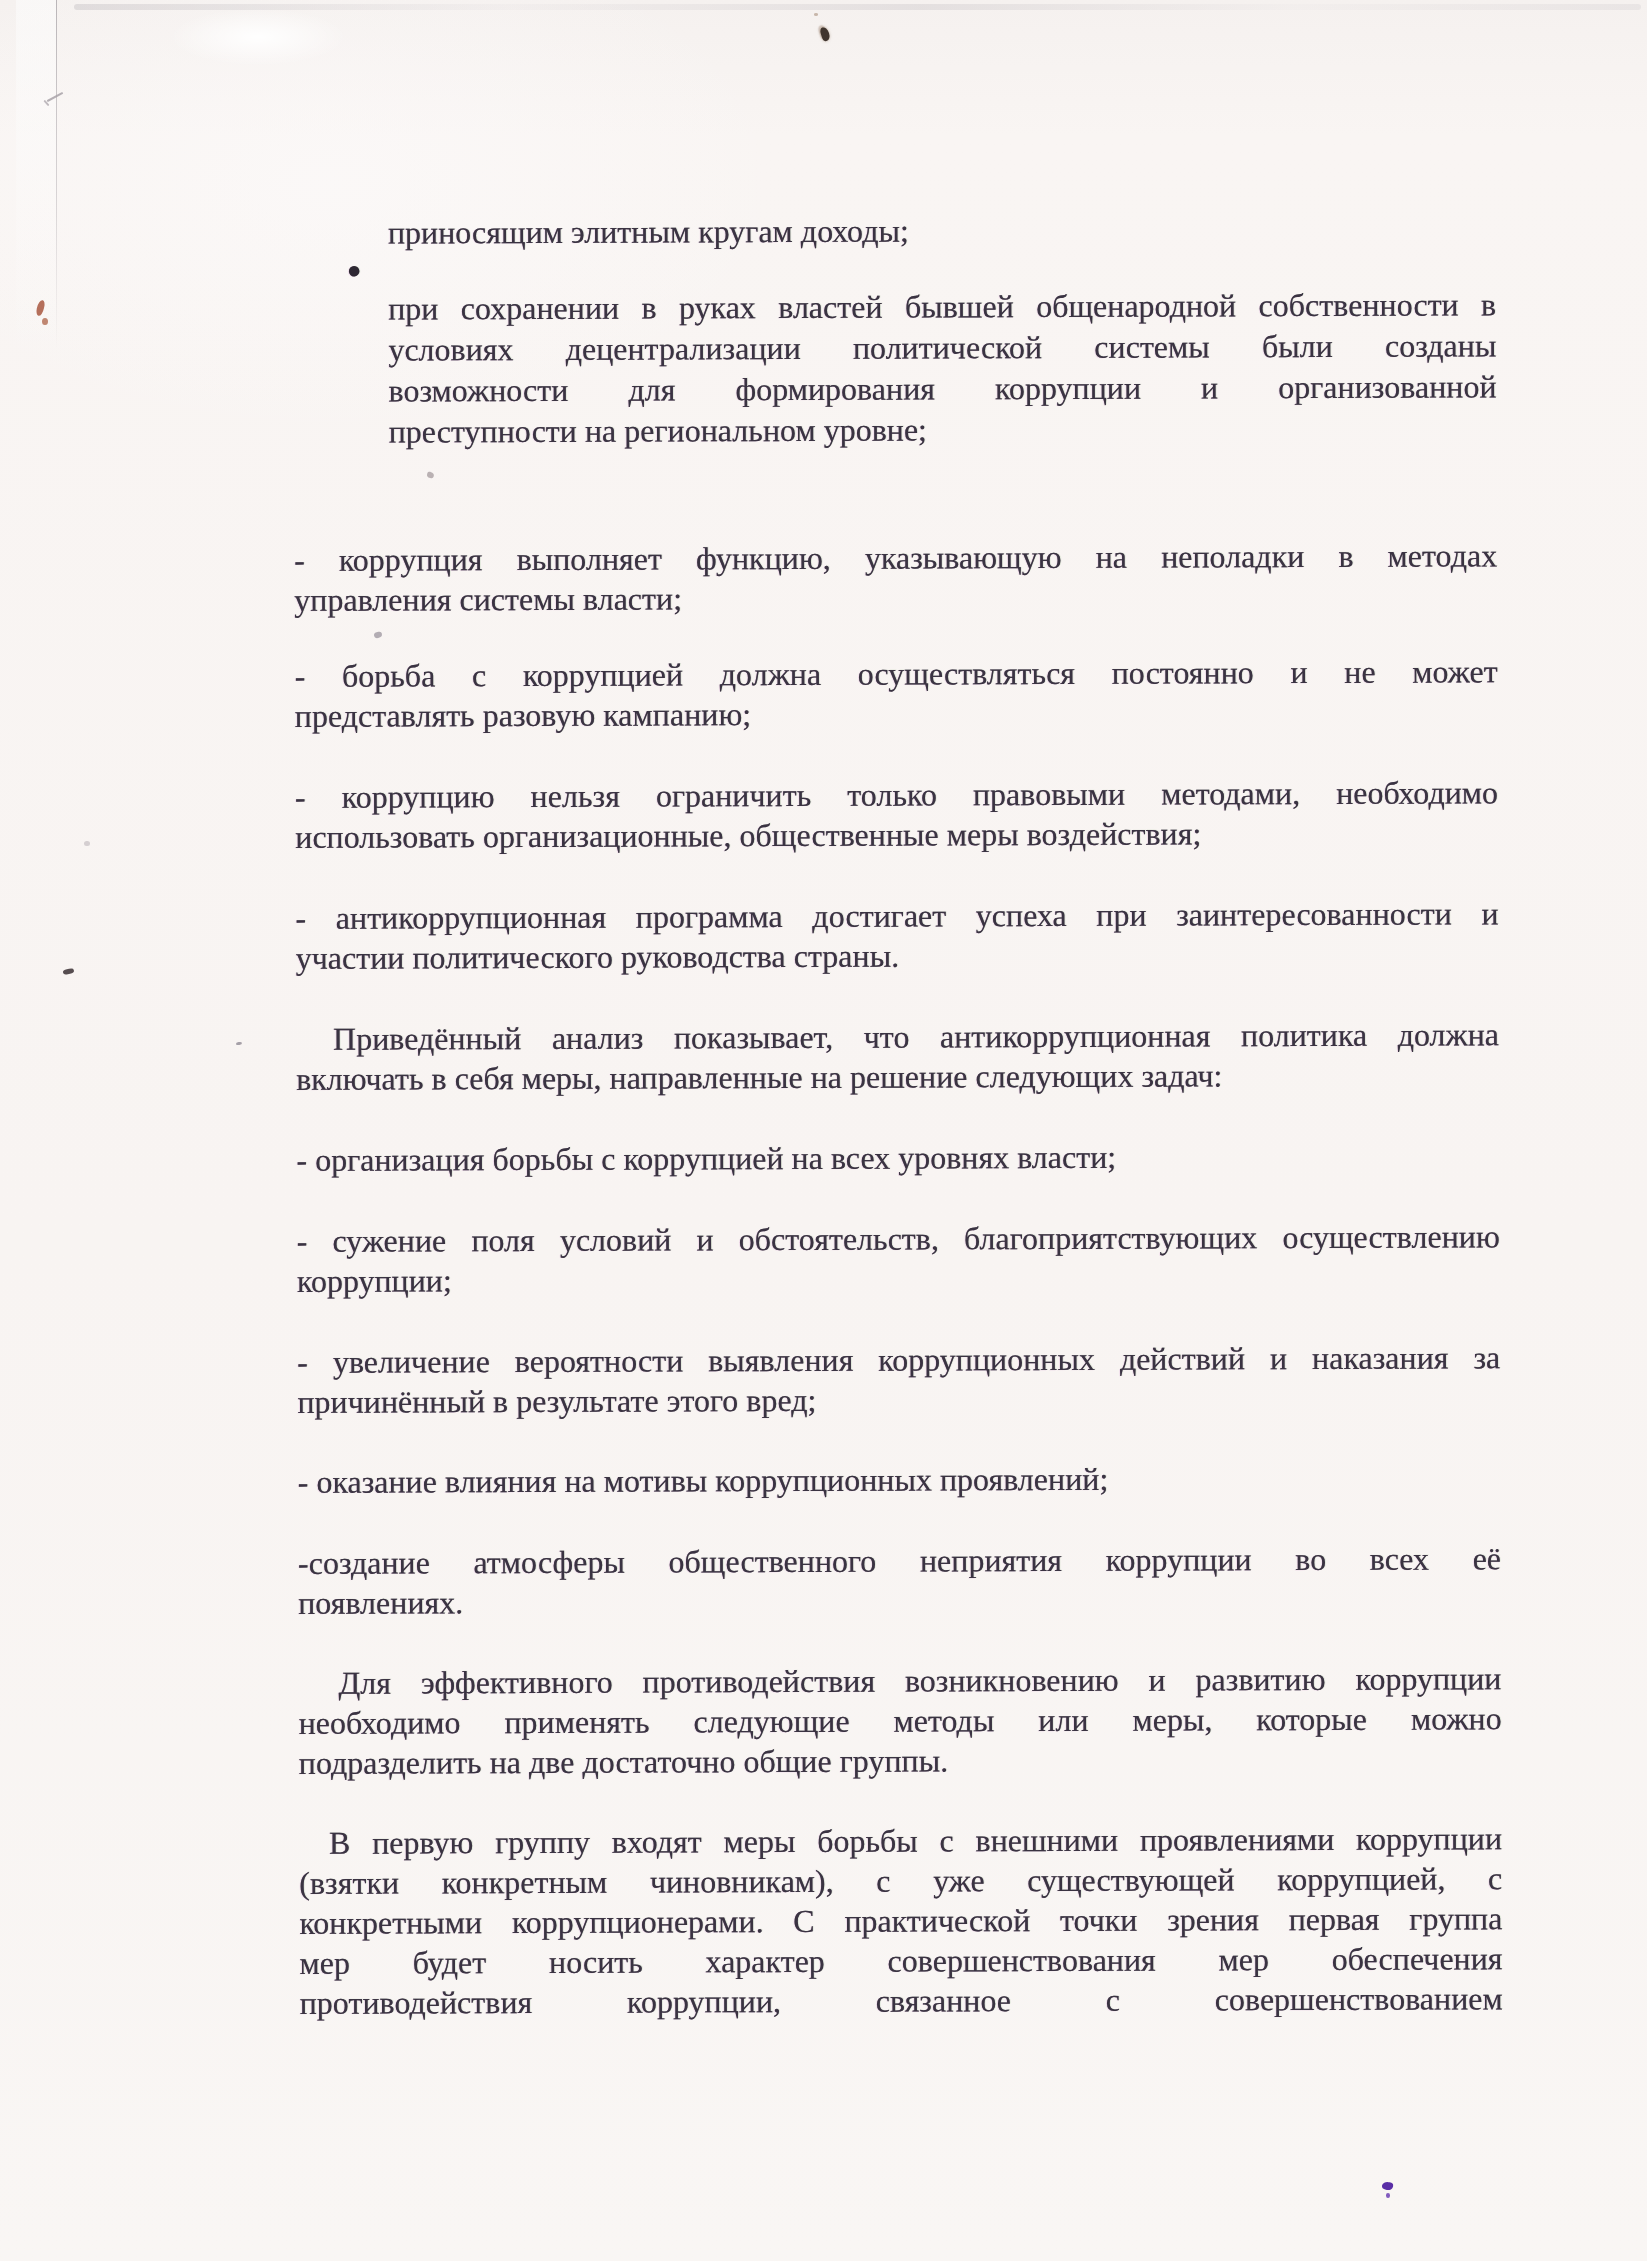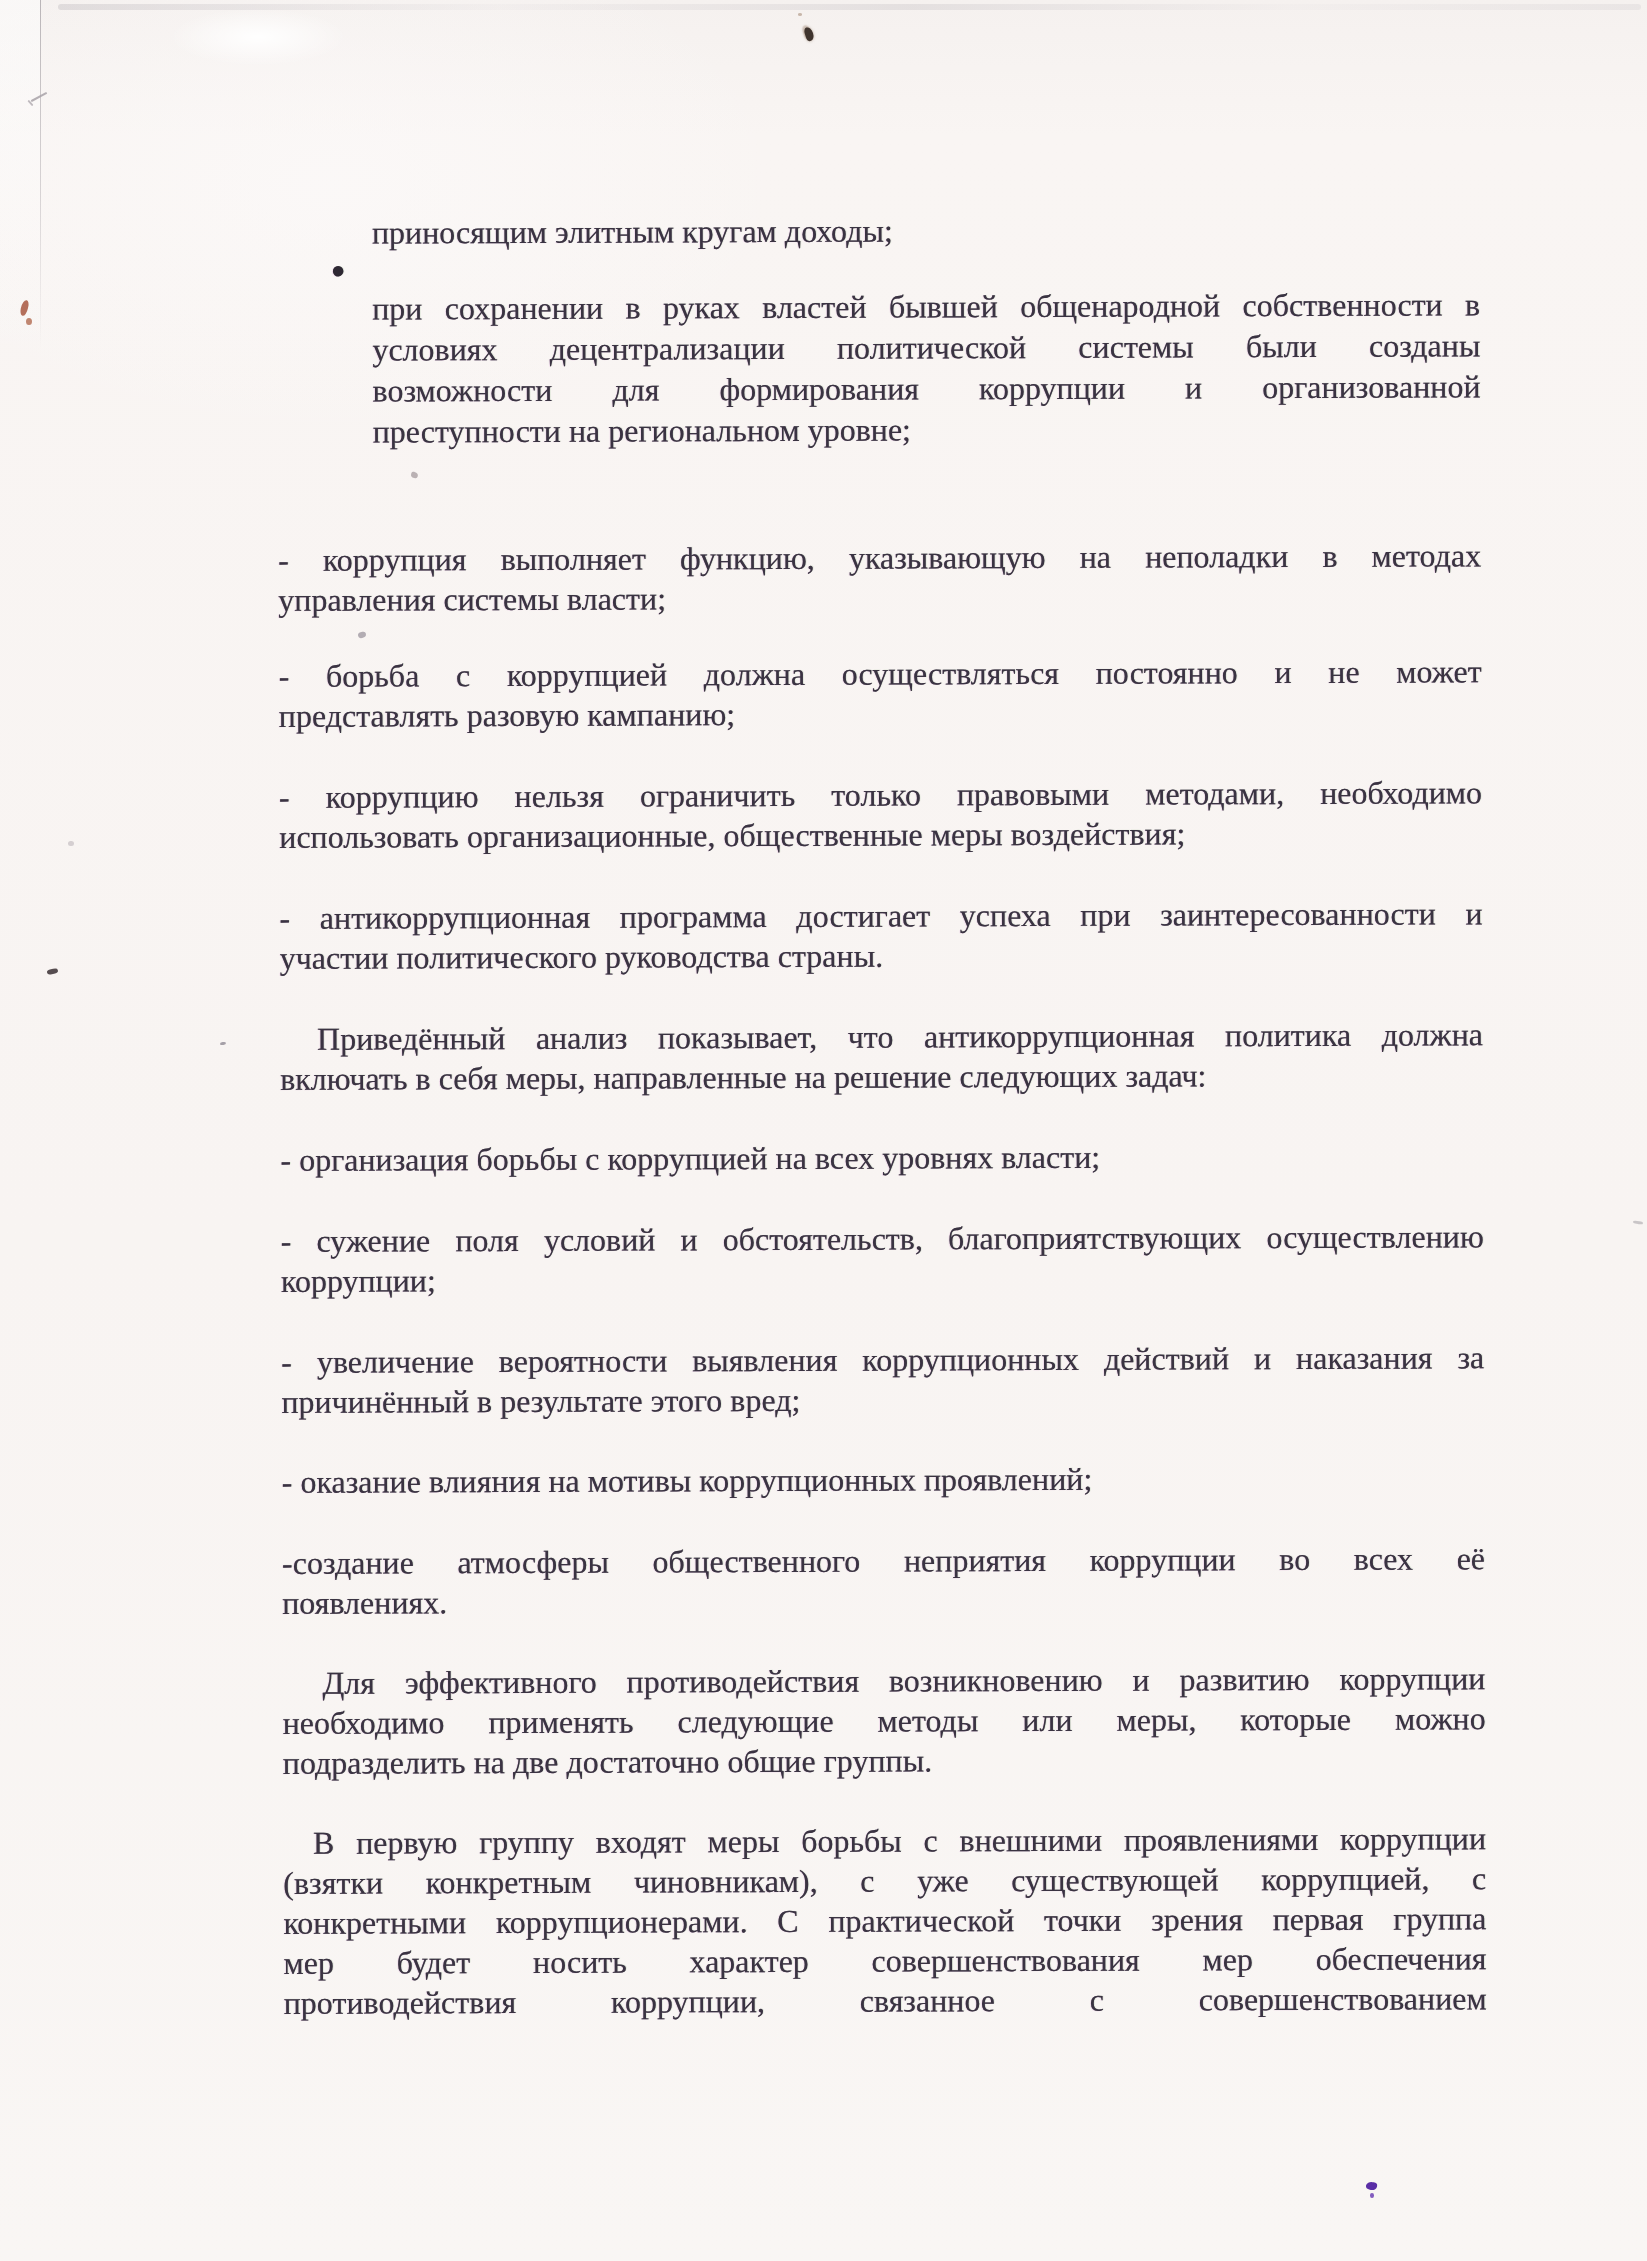--- a/index.html
+++ b/index.html
@@ -7,21 +7,21 @@
     width: 1647px; height: 2261px;
     position: relative;
     overflow: hidden;
     background:
       radial-gradient(ellipse 123px 40px at 258px 37px, rgba(255,255,255,0.95), rgba(255,255,255,0) 72%),
       radial-gradient(ellipse 581px 323px at 20% 8%, rgba(252,250,250,0.6), rgba(252,250,250,0) 80%),
       linear-gradient(180deg, #f5f1ef 0%, #f9f5f3 6%, #f8f4f2 55%, #f9f6f4 100%);
     background-color: var(--paper, #f8f4f2);
     font-family: "Liberation Serif", "DejaVu Serif", serif;
   }
-  .page { position: absolute; inset: 0; }
+  .page { position: absolute; inset: 0; margin-left: 16px; }
 
   
   .top-band {
     position: absolute; left: 58px; right: 6.5px; top: 3.9px; height: 5.8px; border-radius: 3.2px;
     background: linear-gradient(90deg, rgba(183,178,183,0.35), rgba(205,200,205,0.10) 28%,
       rgba(183,178,183,0.28) 54%, rgba(210,205,210,0.08) 78%, rgba(190,185,190,0.22));
   }
   .edge-left-line {
     position: absolute; left: 40px; top: 0; width: 1.3px; height: 349px;
     background: linear-gradient(180deg, rgba(128,123,130,0.5), rgba(148,143,150,0.32) 58%, rgba(148,143,150,0) 100%);

